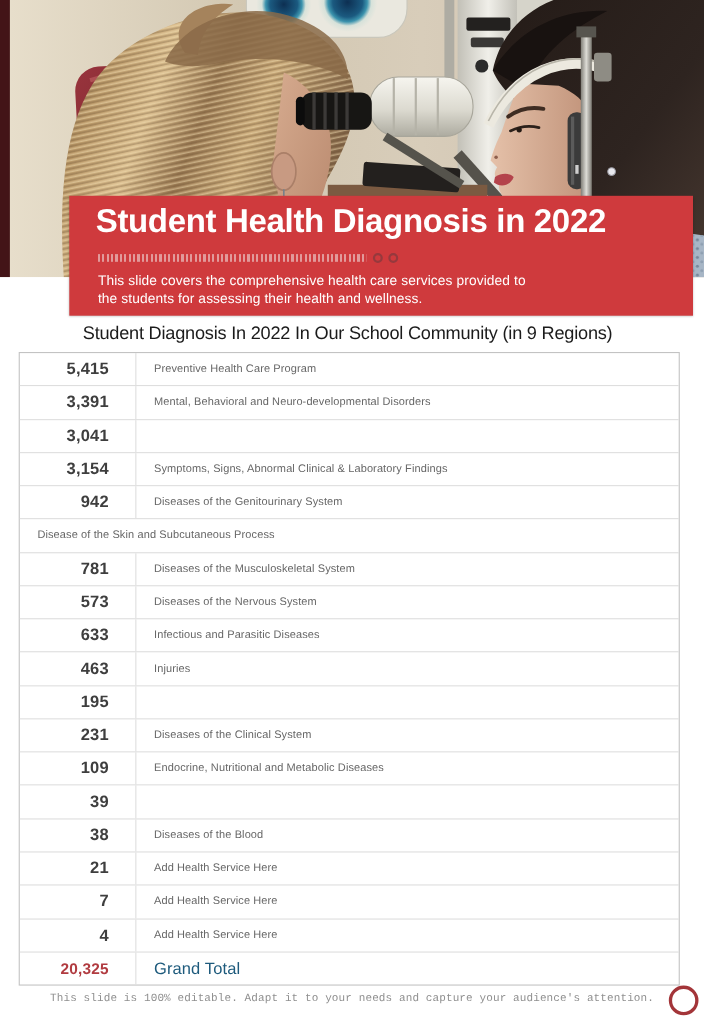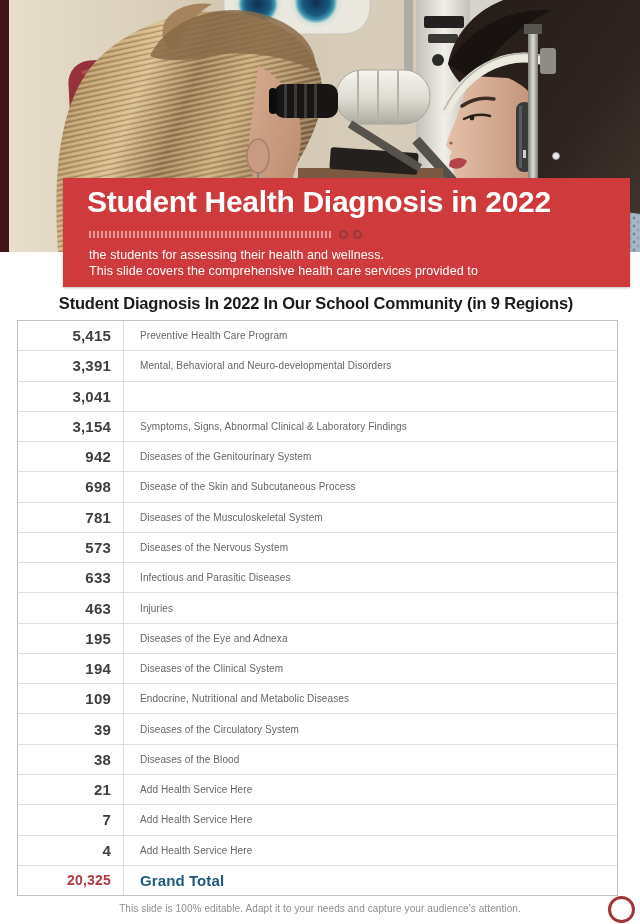--- a/index.html
+++ b/index.html
@@ -29,44 +29,44 @@
     position:absolute;top:52px;width:5px;height:5px;border:2px solid #96393d;border-radius:50%;
   }
   .banner-dot.d1{left:276px;} .banner-dot.d2{left:290px;}
   .banner-sub{
     position:absolute;left:26px;top:69px;width:480px;
     color:#ffffff;font-size:12.5px;line-height:16px;letter-spacing:.1px;
   }
   
   .table-title{
     position:absolute;left:0;top:294px;width:632px;text-align:center;
-    color:#1b1b1b;font-size:16.5px;font-weight:700;letter-spacing:-.2px;
+    color:#1b1b1b;font-size:16.5px;font-weight:400;letter-spacing:-.2px;
   }
   .diag-table{
     position:absolute;left:17px;top:320px;width:601px;height:576px;
     border:1px solid #c3c3c3;box-sizing:border-box;
     display:flex;flex-direction:column;background:#ffffff;
   }
   .t-row{flex:1;display:flex;align-items:stretch;border-bottom:1px solid #dedede;}
   .t-row:last-child{border-bottom:none;}
   .t-val{
     width:106px;flex:none;display:flex;align-items:center;justify-content:flex-end;
-    padding-right:12px;box-sizing:border-box;border-right:1px solid #dedede;
+    padding-right:24px;box-sizing:border-box;border-right:1px solid #dedede;
     font-size:15px;font-weight:700;color:var(--value-dark,#3e3e3e);letter-spacing:.2px;
   }
   .t-lab{
     flex:1;display:flex;align-items:center;padding-left:16px;
     font-size:10px;color:var(--label-gray,#666666);letter-spacing:.1px;
   }
   .t-row.total .t-val{font-size:14px;color:var(--total-red,#b13b40);}
-  .t-row.total .t-lab{font-size:15px;font-weight:700;color:var(--total-blue,#1d5a7c);letter-spacing:.1px;}
+  .t-row.total .t-lab{font-size:15px;font-weight:400;color:var(--total-blue,#1d5a7c);letter-spacing:.1px;}
   
   .footer-note{
     position:absolute;left:0;top:903px;width:640px;text-align:center;
-    color:#8f8f8f;font-size:10px;letter-spacing:.1px;
+    color:#8f8f8f;font-size:10px;letter-spacing:.1px;font-family:Liberation Mono, monospace;
   }
   .corner-ring{
     position:absolute;left:608px;top:896px;width:27px;height:27px;box-sizing:border-box;
     border:3px solid var(--ring-red,#a33539);border-radius:50%;background:#ffffff;
   }
 </style>
 </head>
 <body>
 
 <div class="slide">
@@ -223,22 +223,22 @@
       </g>
     </svg>
   </div>
 
   <div class="banner">
     <div class="banner-title">Student Health Diagnosis in 2022</div>
     <div class="banner-rule"></div>
     <span class="banner-dot d1"></span>
     <span class="banner-dot d2"></span>
     <div class="banner-sub">
+      <div>This slide covers the comprehensive health care services provided to</div>
       <div>the students for assessing their health and wellness.</div>
-      <div>This slide covers the comprehensive health care services provided to</div>
     </div>
   </div>
 
   <div class="table-title">Student Diagnosis In 2022 In Our School Community (in 9 Regions)</div>
 
   <div class="diag-table">
       <div class="t-row">
         <div class="t-val">5,415</div>
         <div class="t-lab">Preventive Health Care Program</div>
       </div>
@@ -251,54 +251,51 @@
       </div>
       <div class="t-row">
         <div class="t-val">3,154</div>
         <div class="t-lab">Symptoms, Signs, Abnormal Clinical &amp; Laboratory Findings</div>
       </div>
       <div class="t-row">
         <div class="t-val">942</div>
         <div class="t-lab">Diseases of the Genitourinary System</div>
       </div>
       <div class="t-row">
-        <div class="t-val">698</div>
         <div class="t-lab">Disease of the Skin and Subcutaneous Process</div>
       </div>
       <div class="t-row">
         <div class="t-val">781</div>
         <div class="t-lab">Diseases of the Musculoskeletal System</div>
       </div>
       <div class="t-row">
         <div class="t-val">573</div>
         <div class="t-lab">Diseases of the Nervous System</div>
       </div>
       <div class="t-row">
         <div class="t-val">633</div>
         <div class="t-lab">Infectious and Parasitic Diseases</div>
       </div>
       <div class="t-row">
         <div class="t-val">463</div>
         <div class="t-lab">Injuries</div>
       </div>
       <div class="t-row">
         <div class="t-val">195</div>
-        <div class="t-lab">Diseases of the Eye and Adnexa</div>
-      </div>
-      <div class="t-row">
-        <div class="t-val">194</div>
+      </div>
+      <div class="t-row">
+        <div class="t-val">231</div>
         <div class="t-lab">Diseases of the Clinical System</div>
       </div>
       <div class="t-row">
         <div class="t-val">109</div>
         <div class="t-lab">Endocrine, Nutritional and Metabolic Diseases</div>
       </div>
       <div class="t-row">
         <div class="t-val">39</div>
-        <div class="t-lab">Diseases of the Circulatory System</div>
       </div>
       <div class="t-row">
         <div class="t-val">38</div>
         <div class="t-lab">Diseases of the Blood</div>
       </div>
       <div class="t-row">
         <div class="t-val">21</div>
         <div class="t-lab">Add Health Service Here</div>
       </div>
       <div class="t-row">

